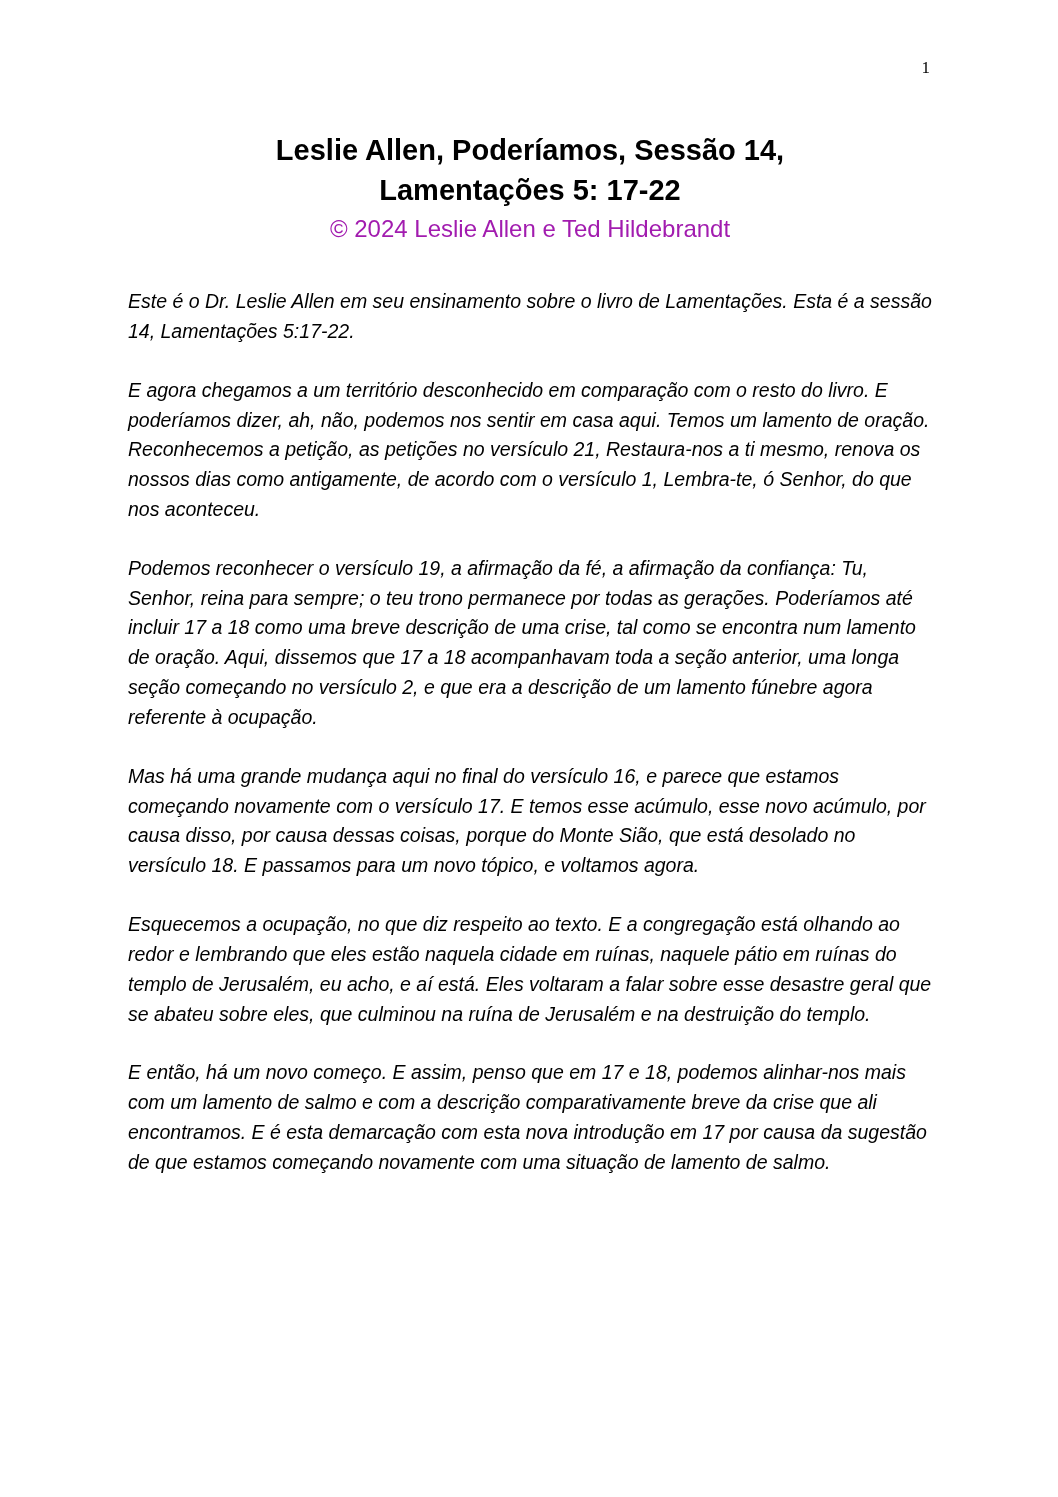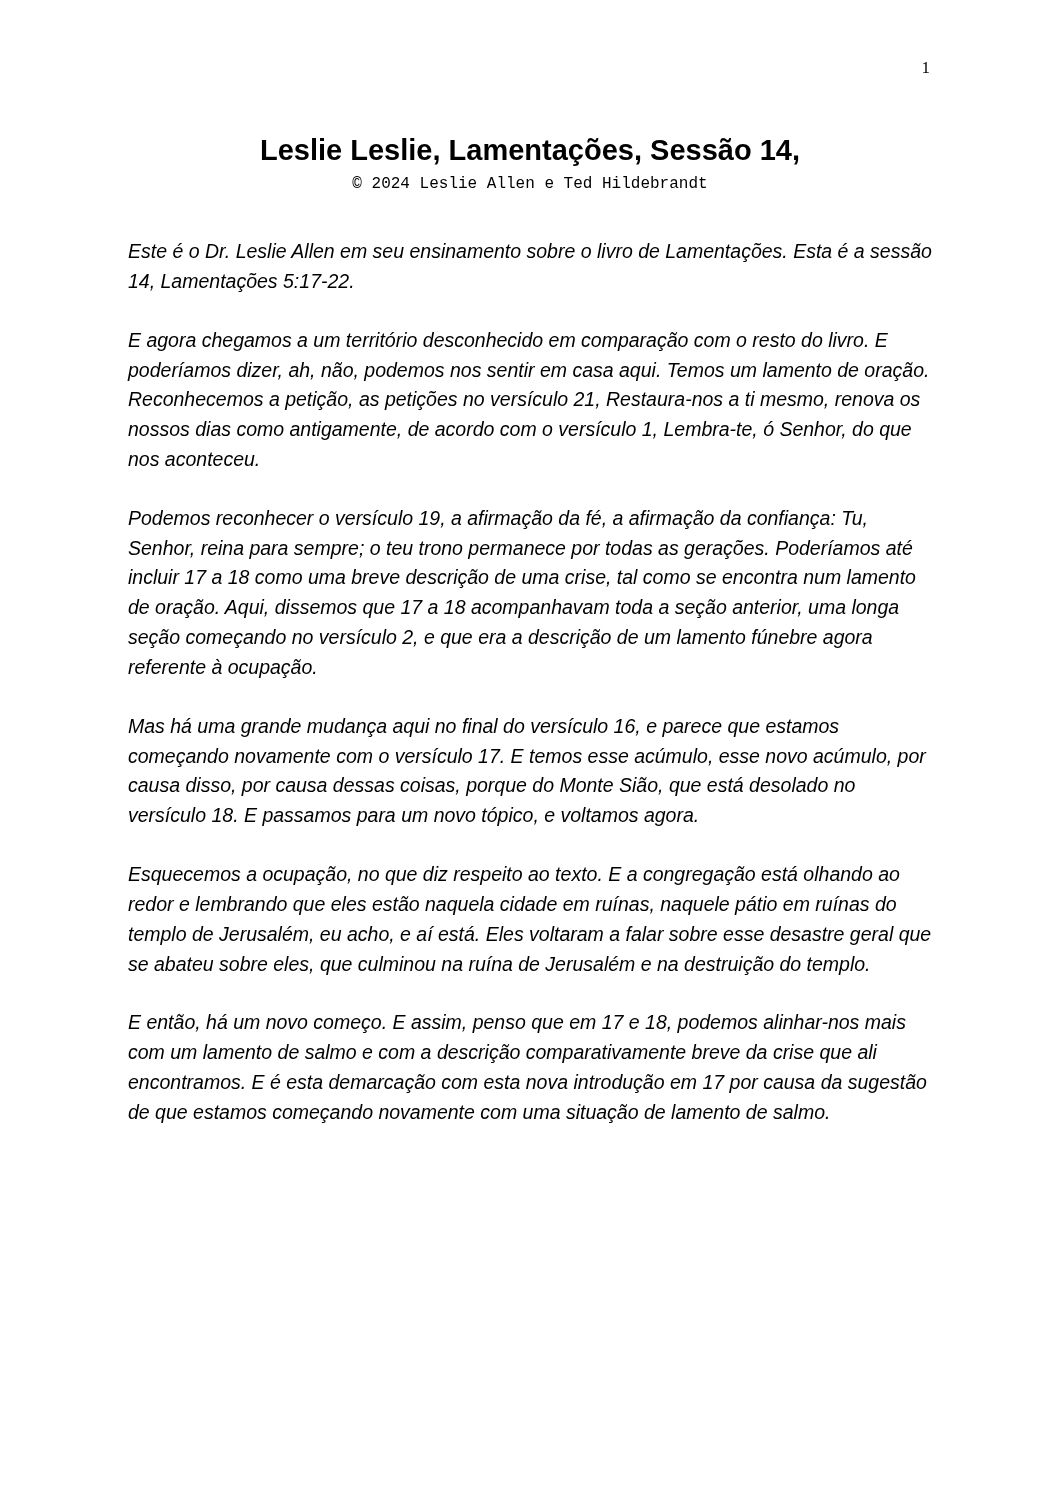--- a/index.html
+++ b/index.html
@@ -32,24 +32,24 @@
     text-align: center;
   }
   .doc-title {
     font-family: "Liberation Sans", sans-serif;
     font-size: 29px;
     font-weight: 700;
     line-height: 1.38;
     color: #000000;
   }
   .doc-copyright {
-    font-family: Liberation Mono, monospace;
-    font-size: 16px;
+    font-family: Liberation Sans, sans-serif;
+    font-size: 24px;
     margin-top: 5px;
-    color: #000000;
+    color: #a21caf;
   }
   .doc-body {
     margin-top: 44px;
     font-size: 19.5px;
     line-height: 1.53;
     color: #000000;
     font-style: italic;
   }
   .doc-body p {
     margin-bottom: 29px;
@@ -58,21 +58,22 @@
 </style>
 </head>
 <body>
 
 <div class="page">
 
   <div class="page-number">1</div>
 
   <div class="doc-header">
     <h1 class="doc-title">
-      <span>Leslie Leslie, Lamentações, Sessão 14,</span><br>
+      <span>Leslie Allen, Poderíamos, Sessão 14,</span><br>
+      <span>Lamentações 5: 17-22</span>
     </h1>
     <div class="doc-copyright">© 2024 Leslie Allen e Ted Hildebrandt</div>
   </div>
 
   <div class="doc-body">
     <p>Este é o Dr. Leslie Allen em seu ensinamento sobre o livro de Lamentações. Esta é a sessão 14, Lamentações 5:17-22.</p>
     <p>E agora chegamos a um território desconhecido em comparação com o resto do livro. E poderíamos dizer, ah, não, podemos nos sentir em casa aqui. Temos um lamento de oração. Reconhecemos a petição, as petições no versículo 21, Restaura-nos a ti mesmo, renova os nossos dias como antigamente, de acordo com o versículo 1, Lembra-te, ó Senhor, do que nos aconteceu.</p>
     <p>Podemos reconhecer o versículo 19, a afirmação da fé, a afirmação da confiança: Tu, Senhor, reina para sempre; o teu trono permanece por todas as gerações. Poderíamos até incluir 17 a 18 como uma breve descrição de uma crise, tal como se encontra num lamento de oração. Aqui, dissemos que 17 a 18 acompanhavam toda a seção anterior, uma longa seção começando no versículo 2, e que era a descrição de um lamento fúnebre agora referente à ocupação.</p>
     <p>Mas há uma grande mudança aqui no final do versículo 16, e parece que estamos começando novamente com o versículo 17. E temos esse acúmulo, esse novo acúmulo, por causa disso, por causa dessas coisas, porque do Monte Sião, que está desolado no versículo 18. E passamos para um novo tópico, e voltamos agora.</p>
     <p>Esquecemos a ocupação, no que diz respeito ao texto. E a congregação está olhando ao redor e lembrando que eles estão naquela cidade em ruínas, naquele pátio em ruínas do templo de Jerusalém, eu acho, e aí está. Eles voltaram a falar sobre esse desastre geral que se abateu sobre eles, que culminou na ruína de Jerusalém e na destruição do templo.</p>

